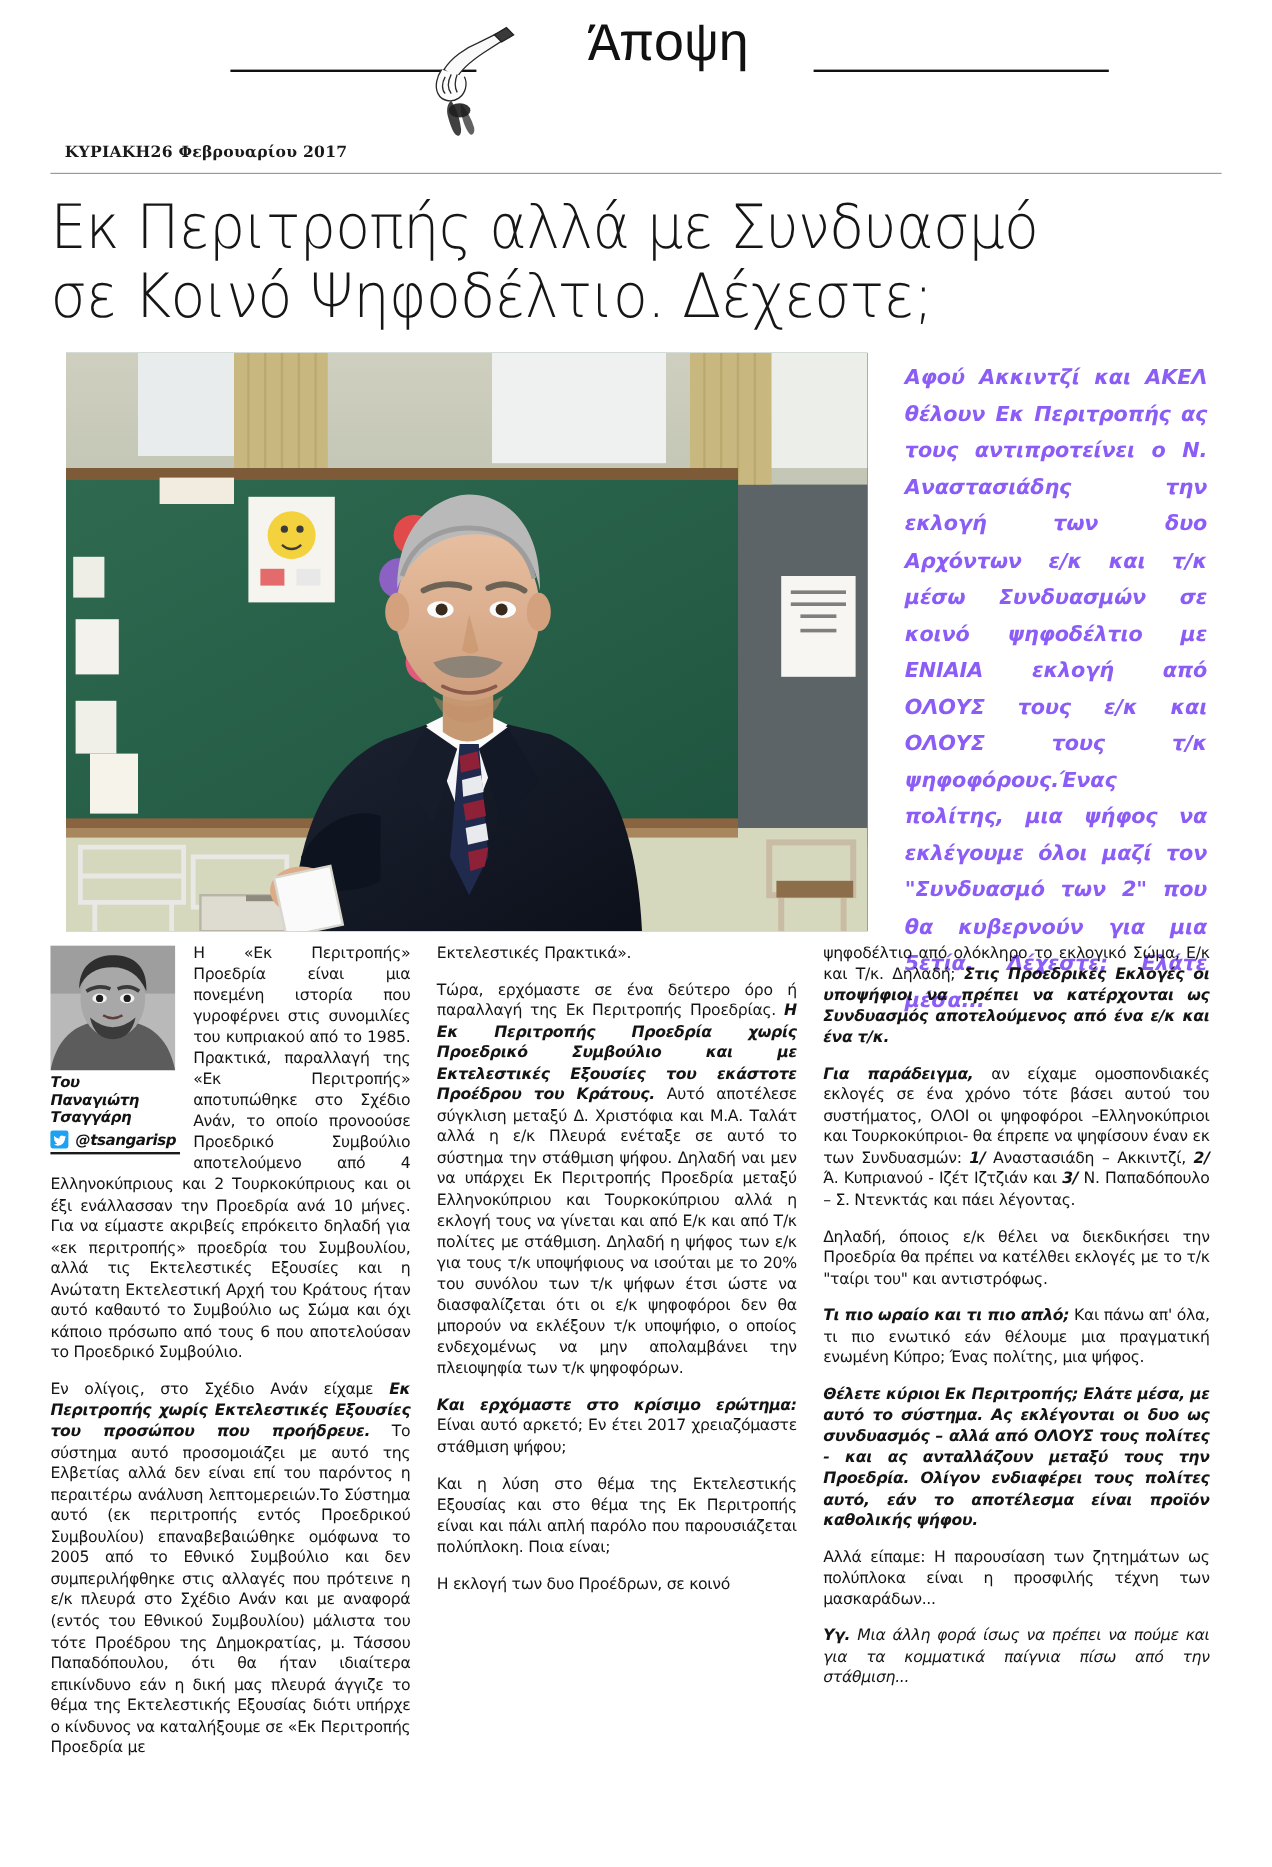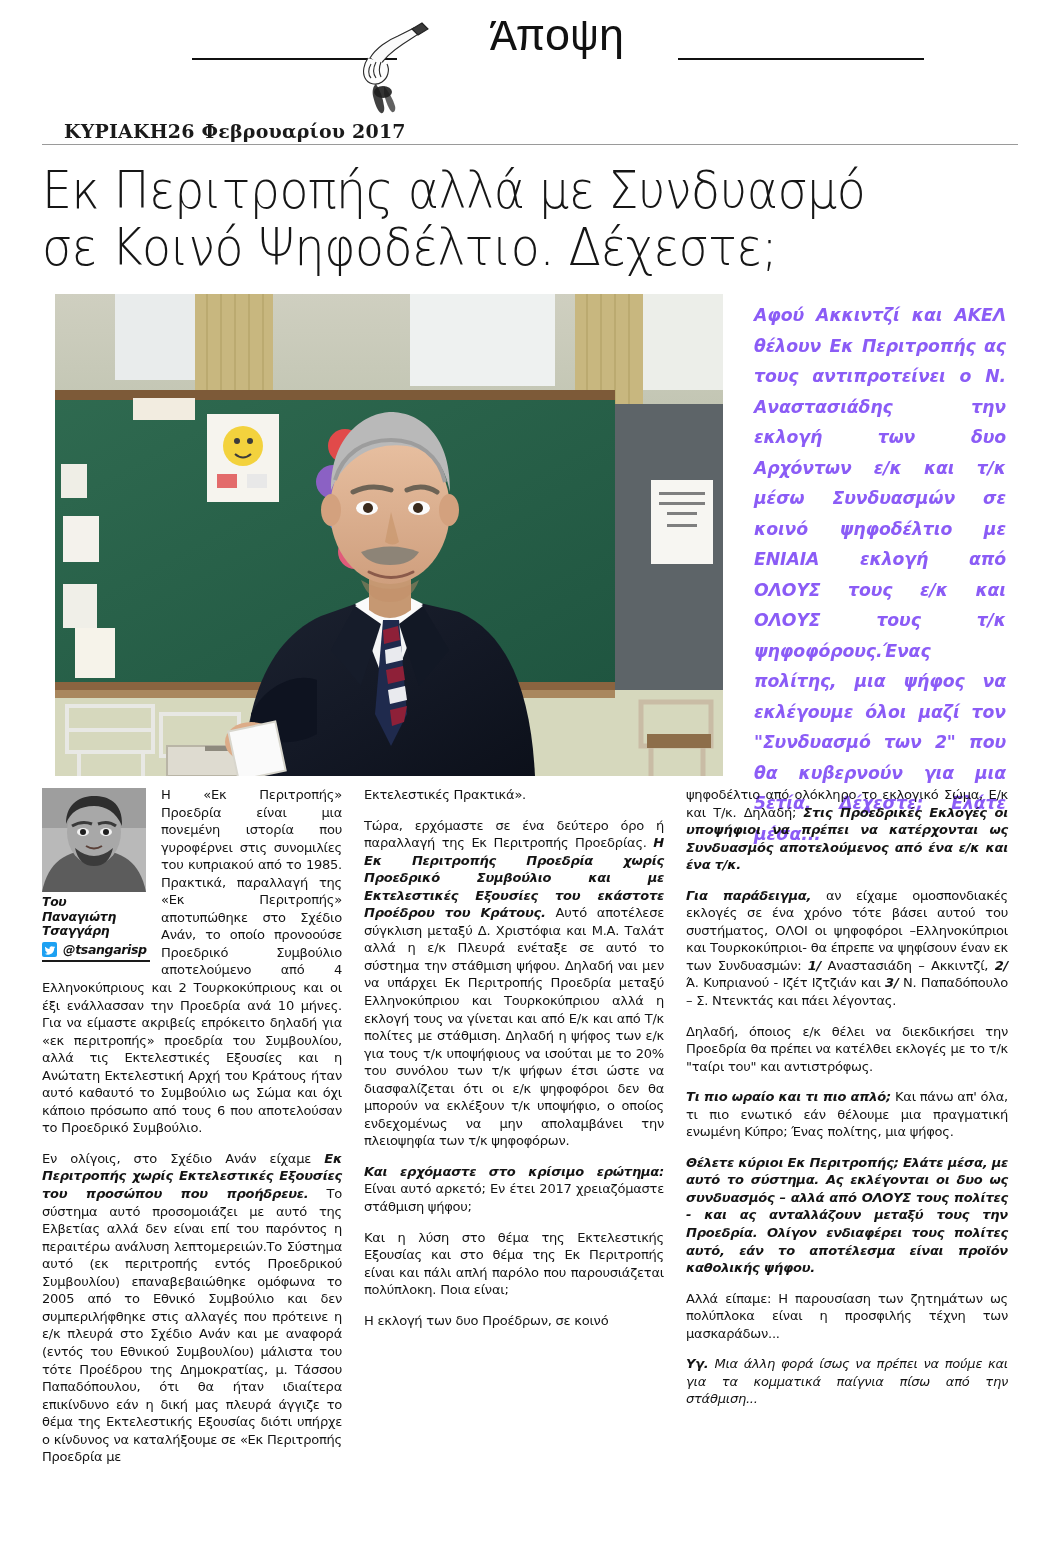--- a/index.html
+++ b/index.html
@@ -57,25 +57,25 @@
   }
 
   .dateline-row {
     position: relative;
     margin: 0 42px;
     height: 26px;
   }
   .dateline {
     font-family: "DejaVu Serif", serif;
     font-weight: bold;
-    font-size: 19px;
+    font-size: 13px;
     letter-spacing: 0.2px;
     color: #1a1a1a;
     position: absolute;
-    left: 22px;
+    left: 12px;
     top: 0px;
     white-space: nowrap;
   }
   .header-hr {
     position: absolute;
     left: 0px;
     right: 0px;
     top: 24px;
     height: 1px;
     background: #9a9a9a;

